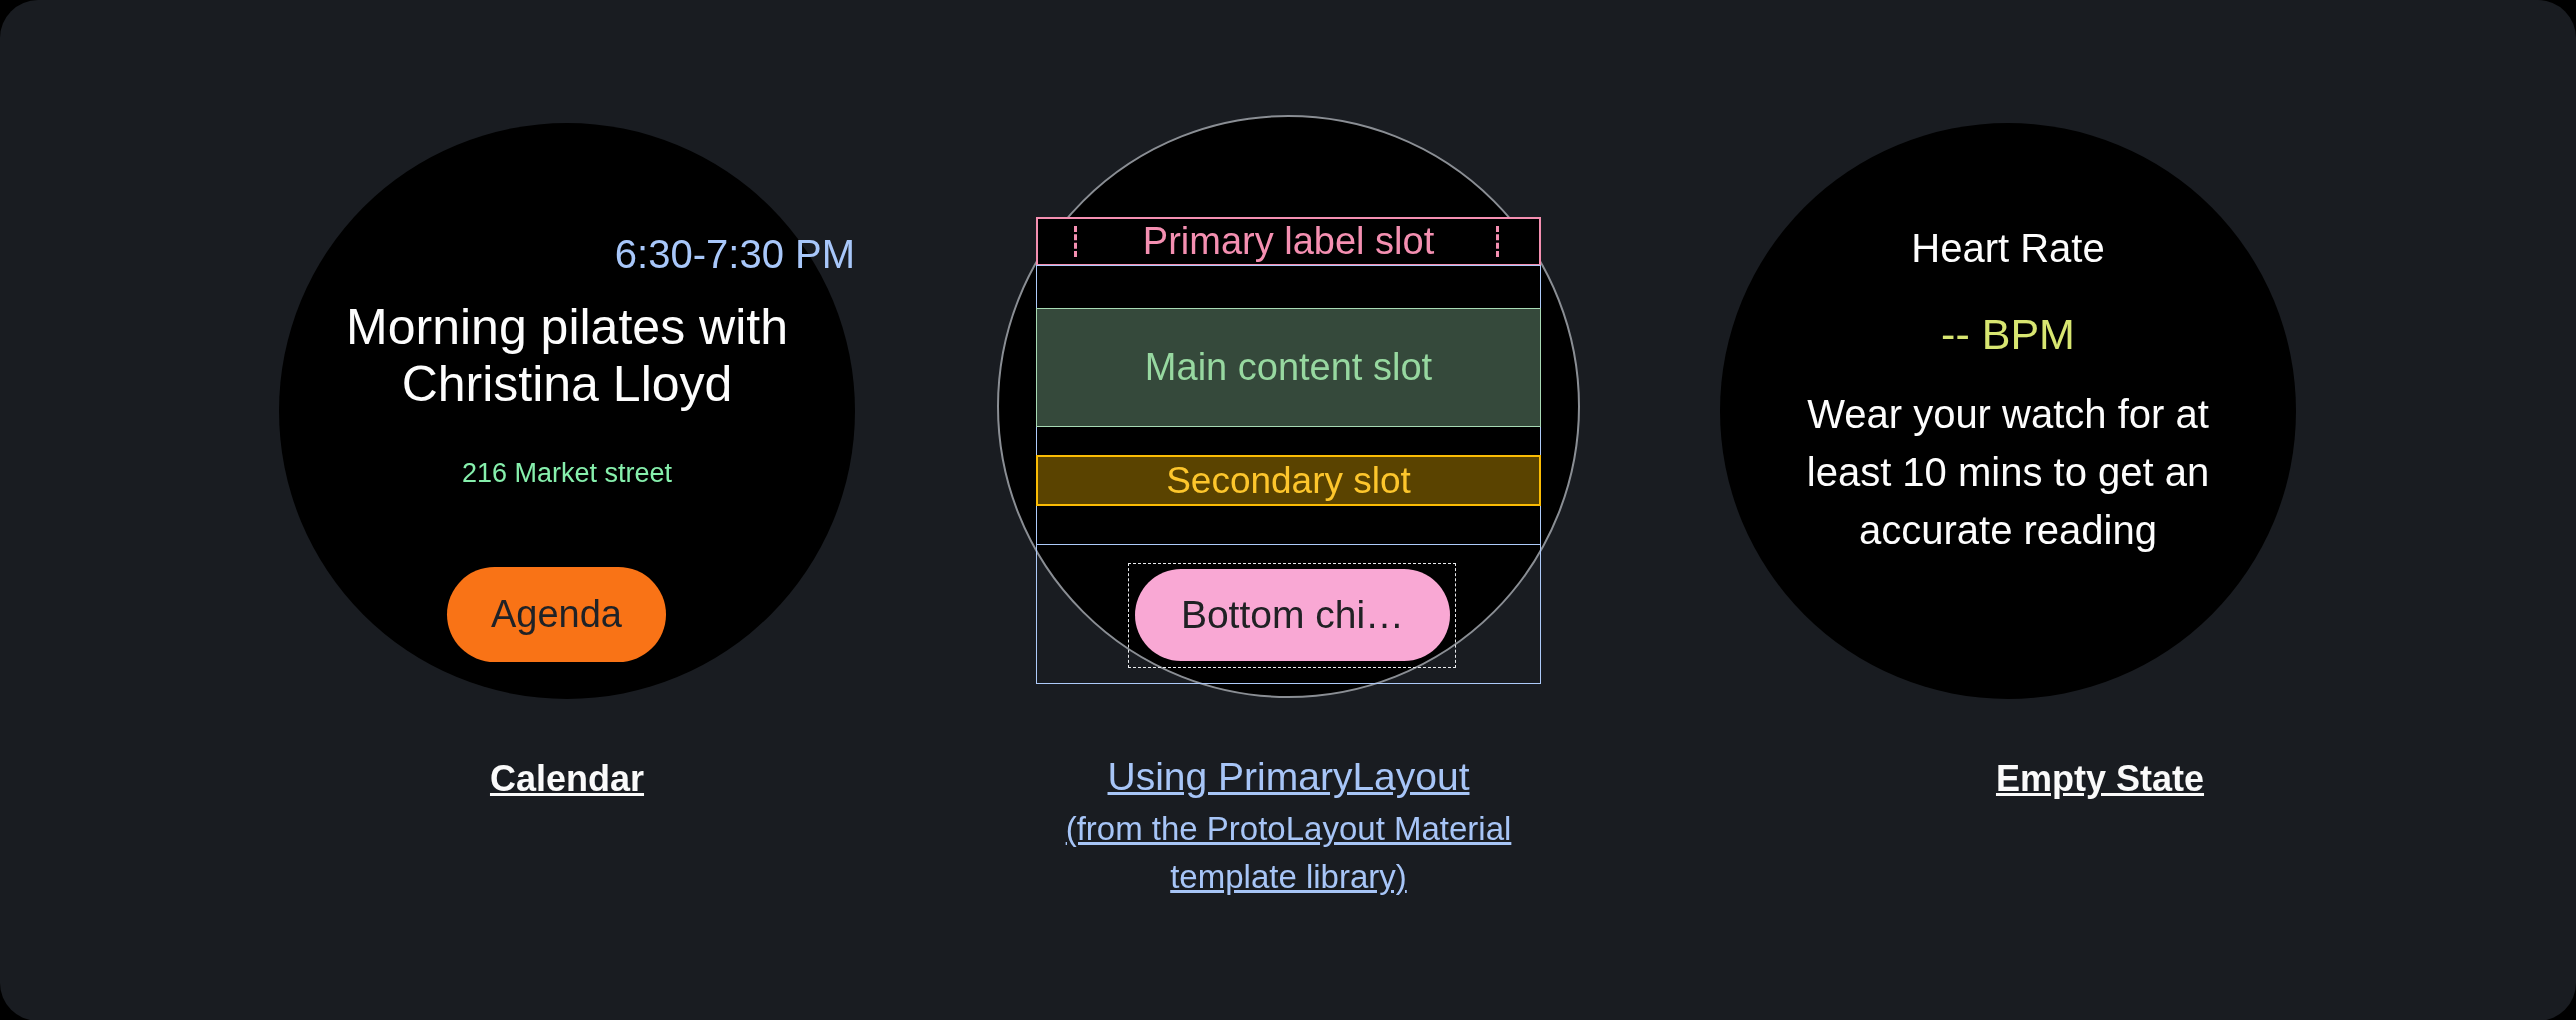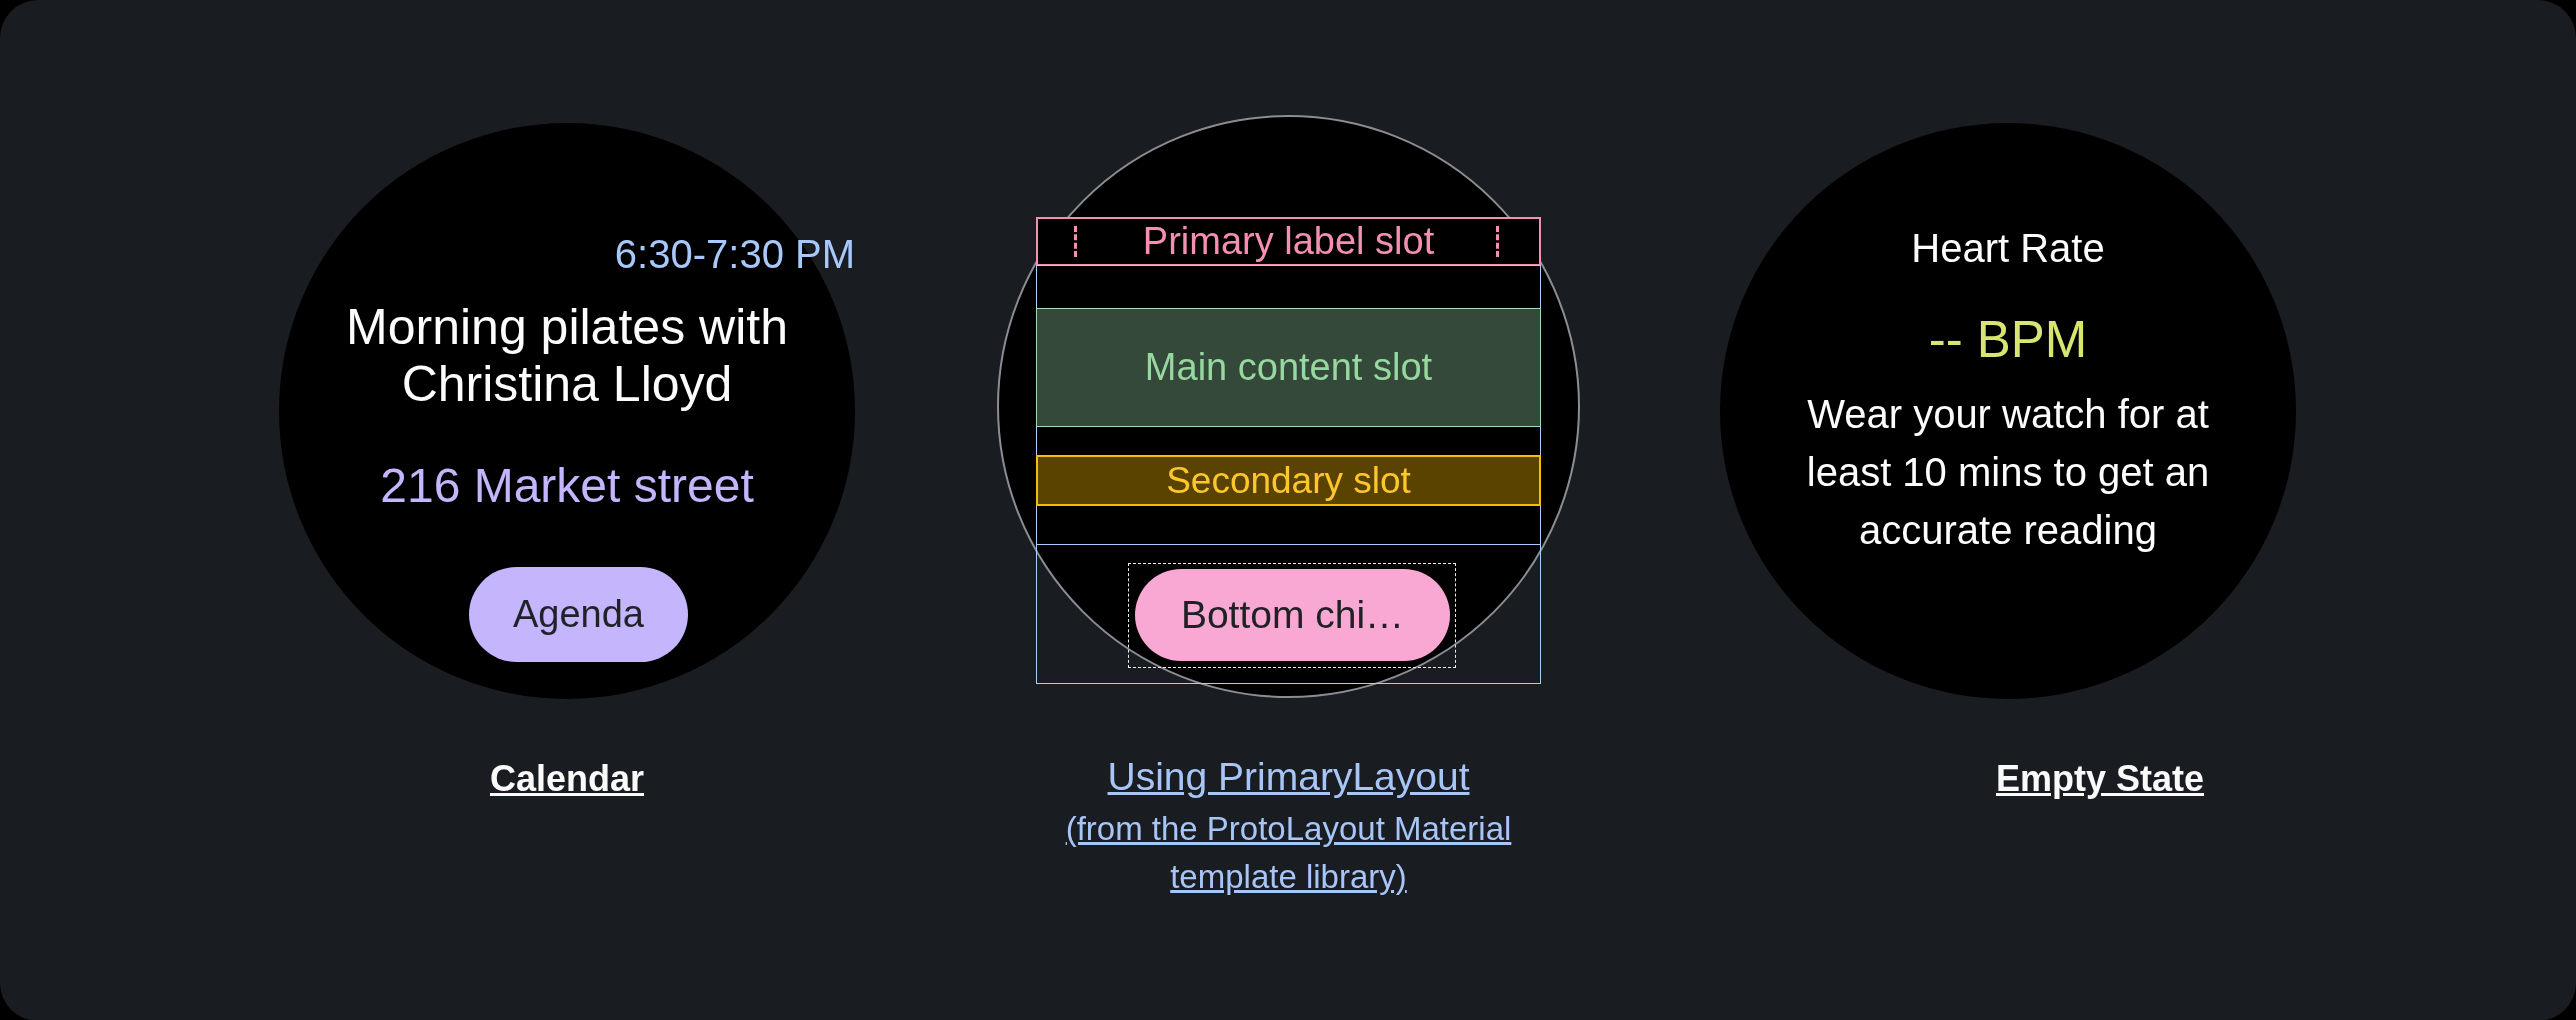--- a/index.html
+++ b/index.html
@@ -17,31 +17,31 @@
     background: #000;
   }
   .watch-left  { left: 279px;  top: 123px; }
   .watch-right { left: 1720px; top: 123px; }
   .ctext { position: absolute; left: 0; width: 100%; text-align: center; }
   .multiline { white-space: pre-line; }
 
   
   .event-time   { top: 109px; font-size: 40px; font-weight: 500; color: #A8C7FA; text-align: right; }
   .event-title  { top: 176px; font-size: 50px; line-height: 57px; color: #FDFDFD; }
-  .event-loc    { top: 335px; font-size: 48px; color: #c4b5fd; }
+  .event-loc    { top: 335px; font-size: 27px; color: #86efac; }
   .chip-agenda {
-    position: absolute; left: 190px; top: 444px; width: 219px; height: 95px;
-    border-radius: 48px; background: #c4b5fd; color: #1F2227;
+    position: absolute; left: 168px; top: 444px; width: 219px; height: 95px;
+    border-radius: 48px; background: #f97316; color: #1F2227;
     font-size: 38px; font-weight: 500;
     display: flex; align-items: center; justify-content: center; cursor: pointer;
   }
 
   
   .hr-title { top: 103px; font-size: 40px; font-weight: 500; color: #FDFDFD; }
-  .hr-value { top: 187px; font-size: 51px; font-weight: 500; color: #D8E671; }
+  .hr-value { top: 187px; font-size: 43px; font-weight: 500; color: #D8E671; }
   .hr-body  { top: 262px; font-size: 40px; line-height: 58px; color: #FDFDFD; }
 
   
   .watch-outline {
     position: absolute; left: 997px; top: 115px; width: 583px; height: 583px;
     border: 2.6px solid #8A8E94; border-radius: 50%; background: #000;
     box-sizing: border-box;
   }
   .slot {
     position: absolute; left: 1036px; width: 505px; box-sizing: border-box;

